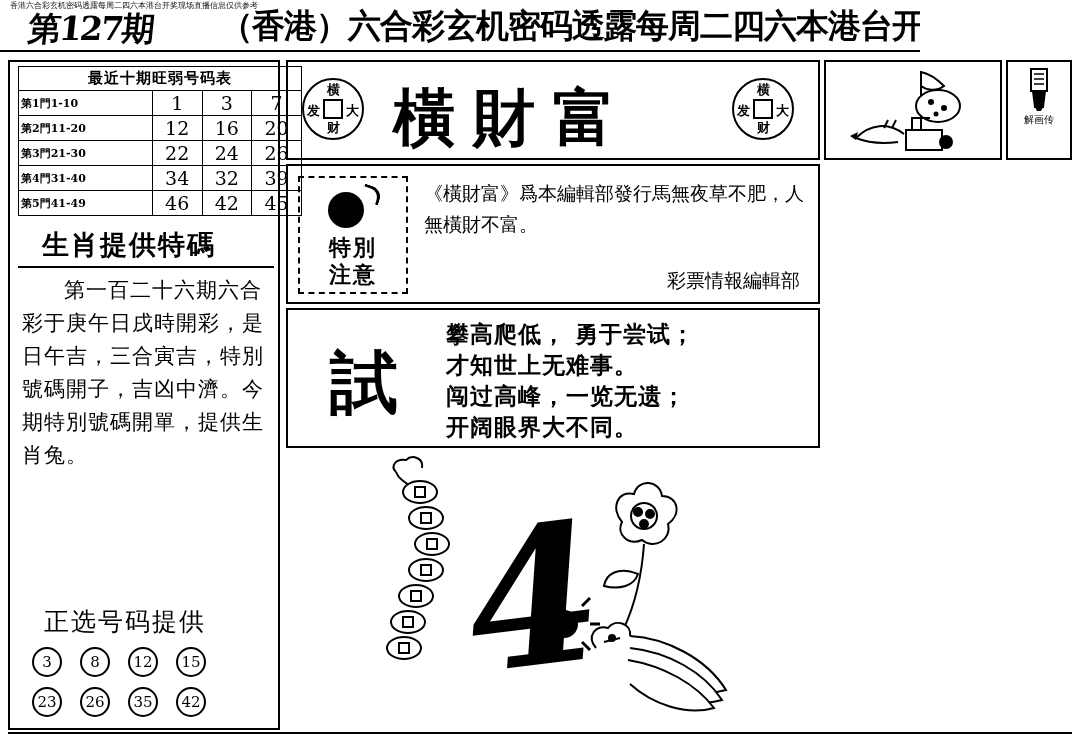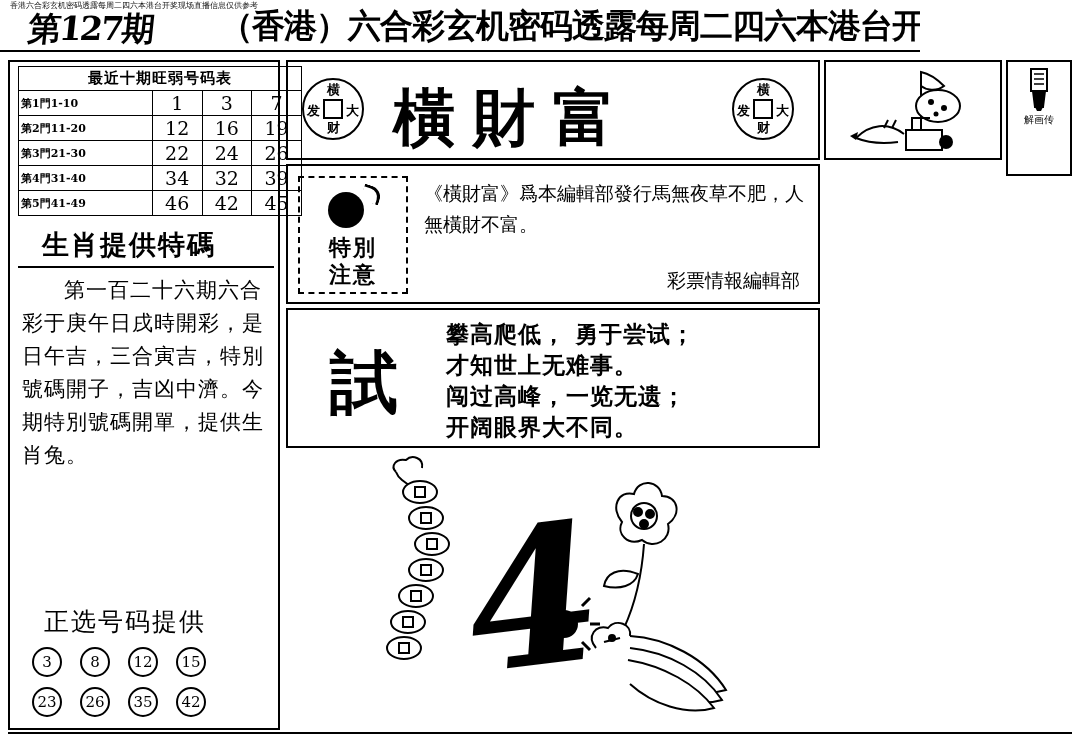--- a/index.html
+++ b/index.html
@@ -222,21 +222,21 @@
     width: 178px;
     height: 100px;
     border: 2px solid #000;
     box-sizing: border-box;
     overflow: hidden;
   }
   .stamp-panel {
     position: absolute;
     left: 1006px; top: 60px;
     width: 66px;
-    height: 116px;
+    height: 100px;
     border: 2px solid #000;
     box-sizing: border-box;
     text-align: center;
   }
   .stamp-caption {
     position: absolute;
     left: 0; right: 0; top: 52px;
     font-size: 10px;
     line-height: 12px;
     font-family: "DejaVu Serif", serif;
@@ -366,21 +366,21 @@
       <tr>
         <td class="tbl-rowlabel">第1門1-10</td>
         <td class="tbl-val">1</td>
         <td class="tbl-val">3</td>
         <td class="tbl-val">7</td>
       </tr>
       <tr>
         <td class="tbl-rowlabel">第2門11-20</td>
         <td class="tbl-val">12</td>
         <td class="tbl-val">16</td>
-        <td class="tbl-val">19</td>
+        <td class="tbl-val">20</td>
       </tr>
       <tr>
         <td class="tbl-rowlabel">第3門21-30</td>
         <td class="tbl-val">22</td>
         <td class="tbl-val">24</td>
         <td class="tbl-val">26</td>
       </tr>
       <tr>
         <td class="tbl-rowlabel">第4門31-40</td>
         <td class="tbl-val">34</td>

